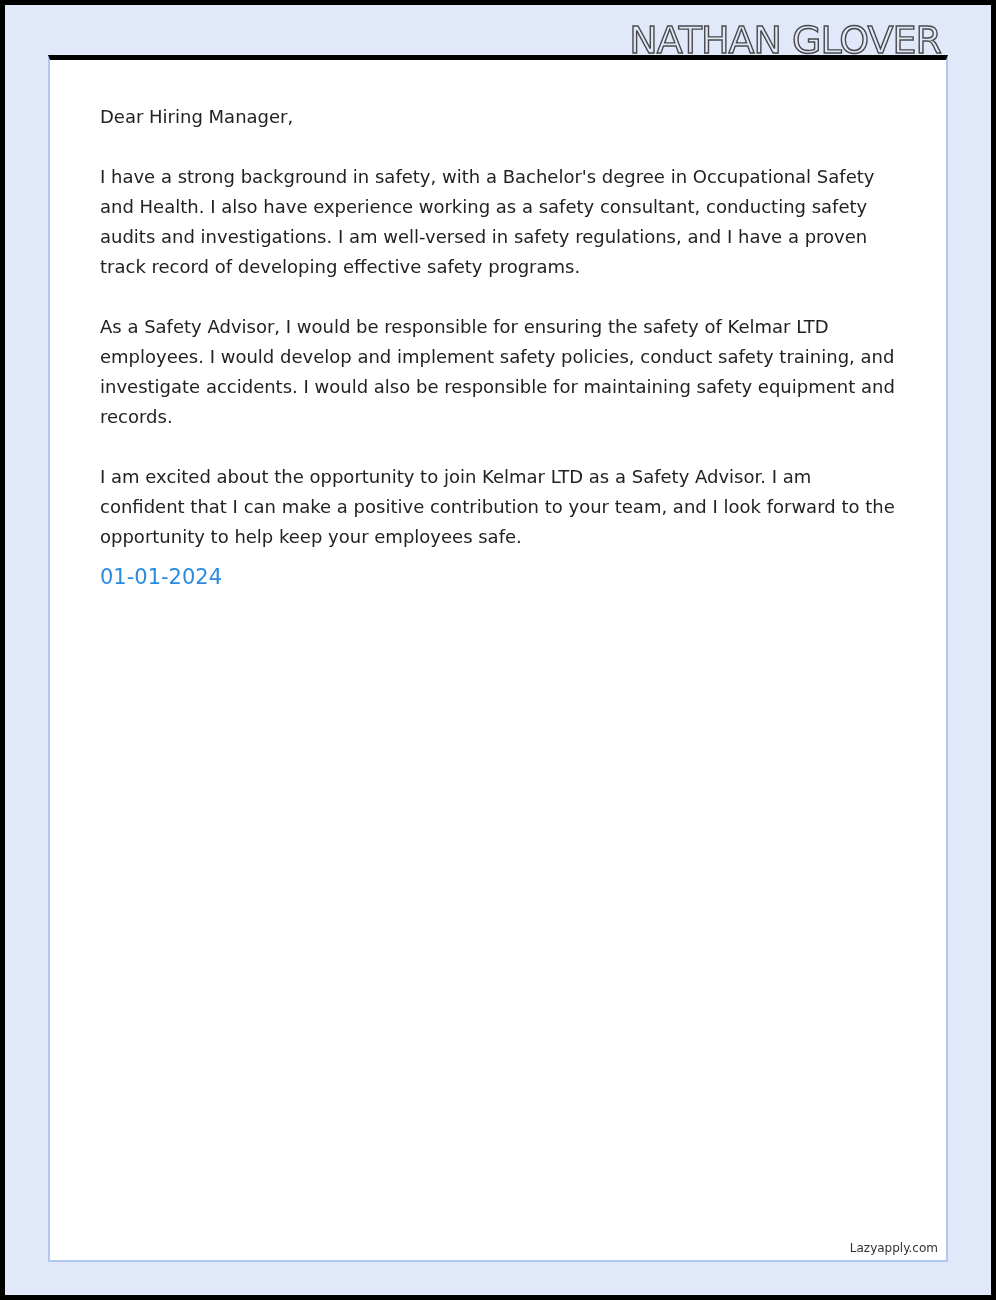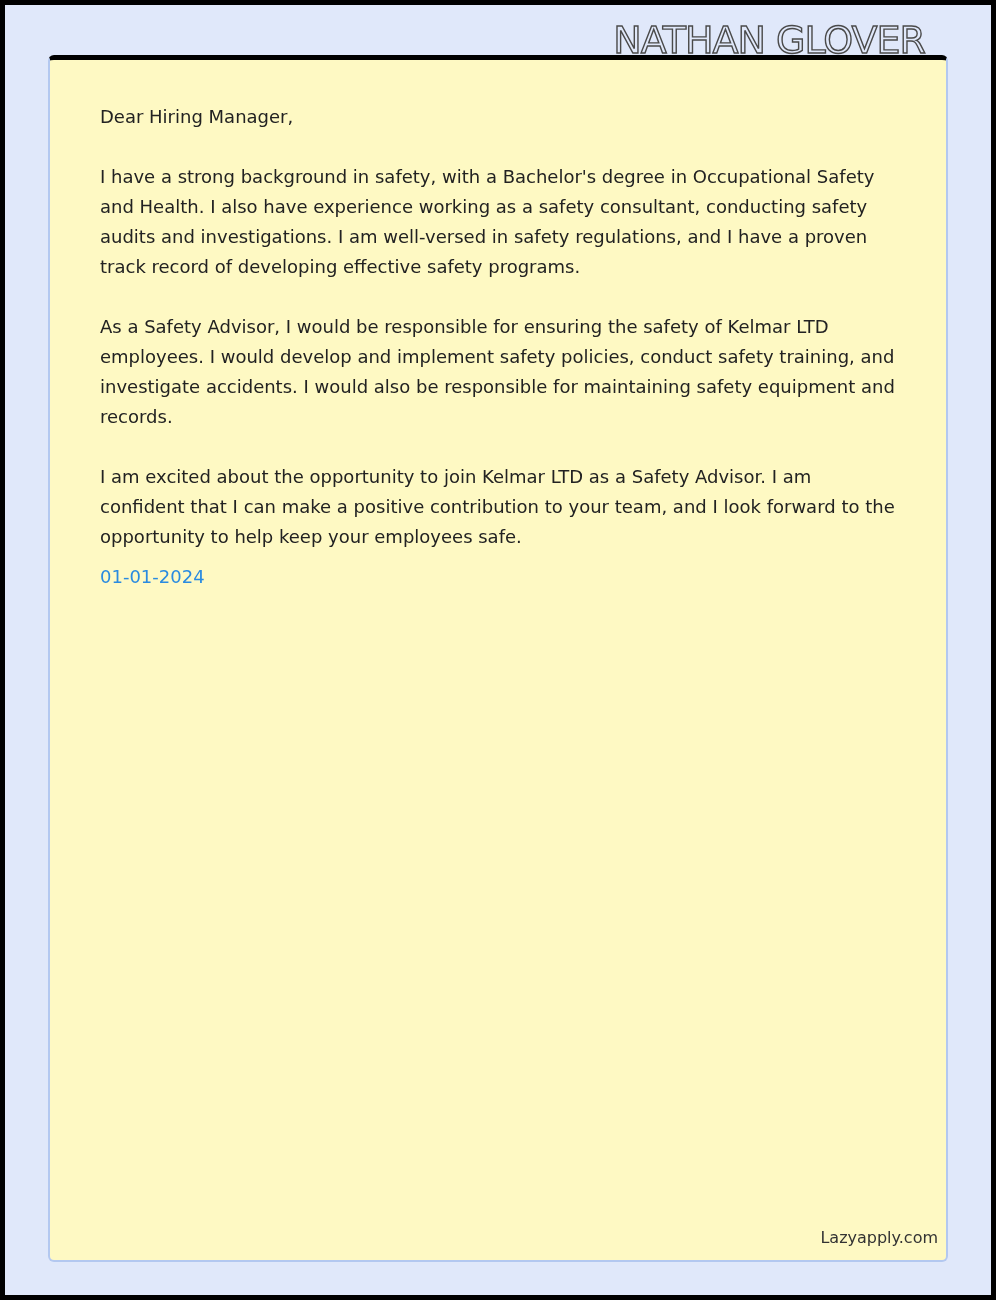--- a/index.html
+++ b/index.html
@@ -9,60 +9,59 @@
     font-family: "DejaVu Sans", sans-serif;
   }
   .frame {
     position: absolute;
     left: 5px; top: 5px;
     width: 986px; height: 1290px;
     background: #e0e8fa;
   }
   .name {
     position: absolute;
-    right: 66px; top: 12px;
+    right: 50px; top: 12px;
     font-family: "DejaVu Sans", sans-serif;
     font-size: 38px;
     letter-spacing: -1px;
     color: #e0e8fa;
     -webkit-text-stroke: 1.4px #4a4a4a;
     line-height: 46px;
     white-space: nowrap;
   }
   .page {
     position: absolute;
     left: 43px; top: 50px;
     width: 900px; height: 1207px;
-    background: #fef9c3;
+    background: #ffffff;
     border-left: 2px solid #b3c8f0;
     border-right: 2px solid #b3c8f0;
     border-bottom: 2px solid #b3c8f0;
     border-top: 5px solid #000;
-    border-radius: 6px;
   }
   .content {
     position: absolute;
     left: 50px; top: 42px;
     width: 800px;
     font-size: 18px;
     line-height: 30px;
     color: #222;
   }
   .content p { margin-bottom: 30px; }
   .content p.greeting { margin-bottom: 30px; }
   .content p.last { margin-bottom: 10px; }
   .date {
     color: #2a8be0;
-    font-size: 18px;
+    font-size: 21px;
     line-height: 30px;
   }
   .footer {
     position: absolute;
-    right: 8px; bottom: 14px;
-    font-size: 16px;
+    right: 8px; bottom: 4px;
+    font-size: 12px;
     color: #333;
     line-height: 16px;
   }
 </style>
 </head>
 <body>
 
 <div class="frame">
   <div class="name">NATHAN GLOVER</div>
   <div class="page">

